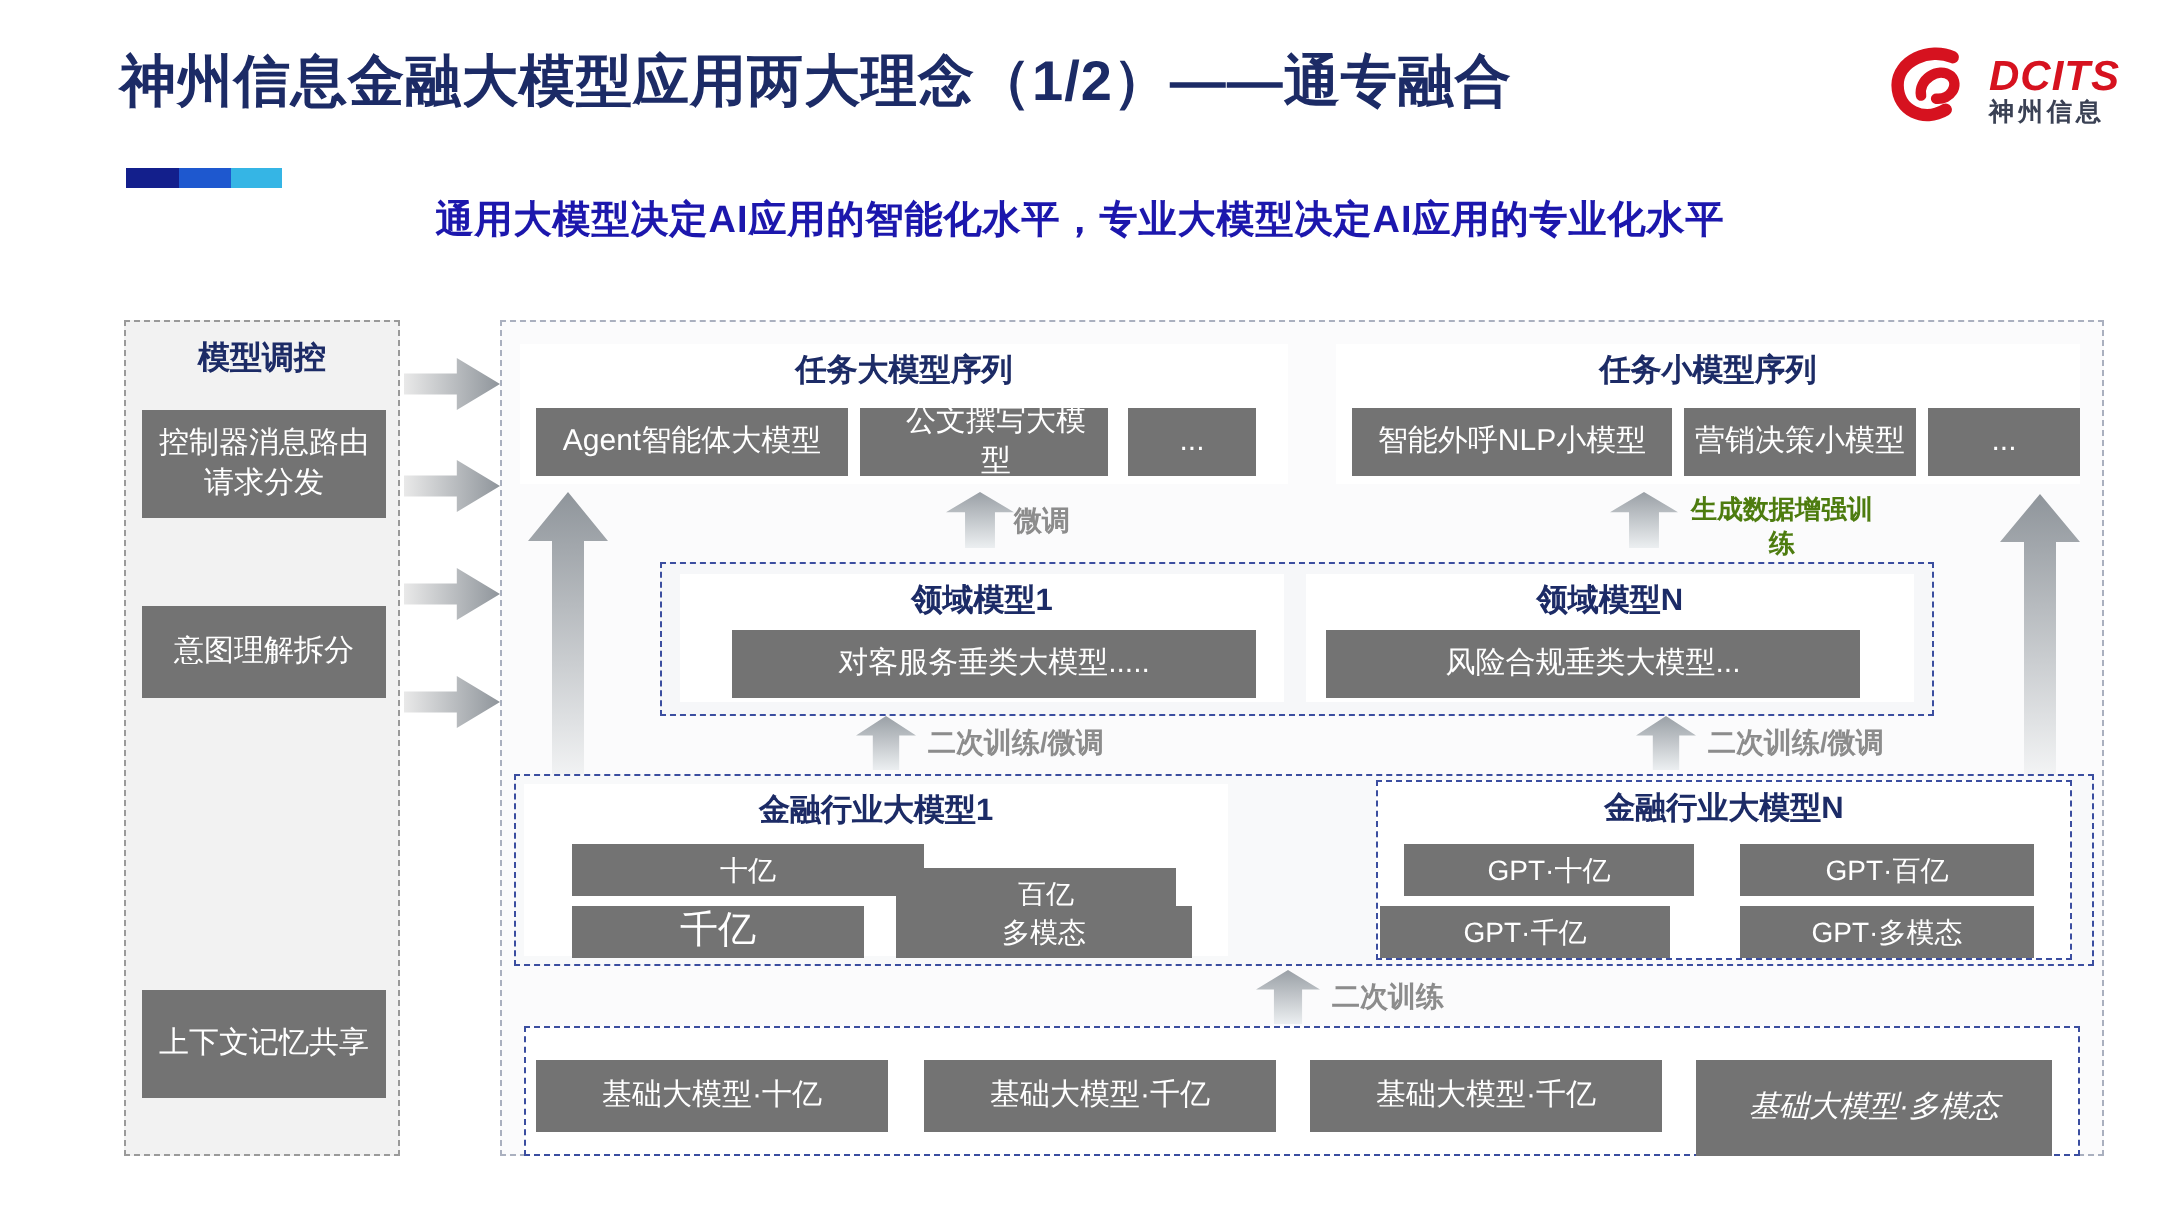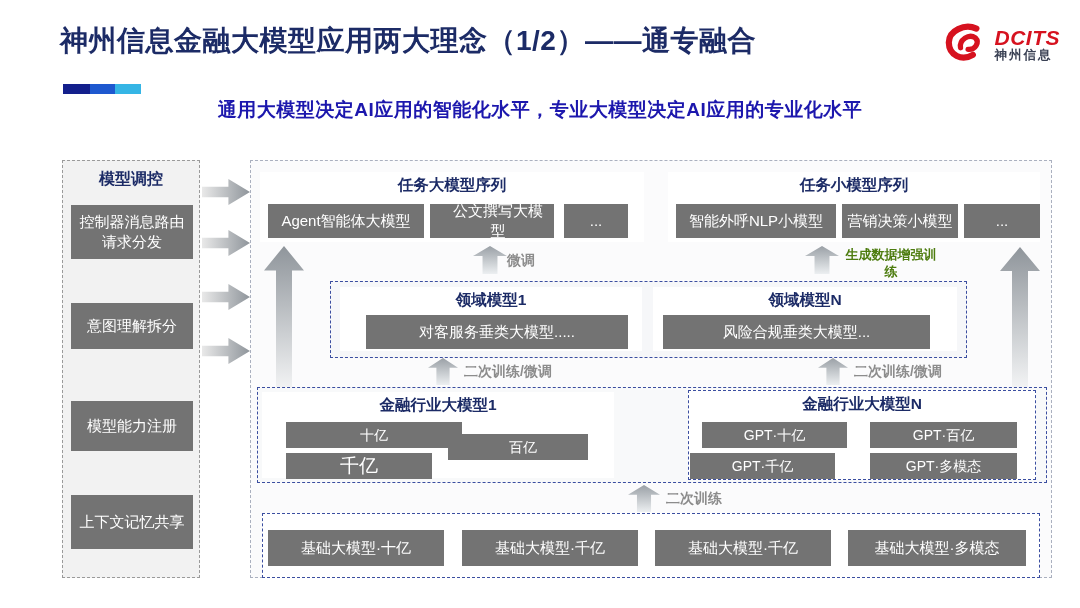--- a/index.html
+++ b/index.html
@@ -88,21 +88,20 @@
     <span class="logo-text">
       <span class="logo-en">DCITS</span>
       <span class="logo-cn">神州信息</span>
     </span>
   </div>
 
   <div class="abs sidebar">
     <div class="sidebar-title">模型调控</div>
     <div class="bluebox" style="left:8px; width:122px; top:44px; height:54px;">控制器消息路由请求分发</div>
     <div class="bluebox" style="left:8px; width:122px; top:142px; height:46px;">意图理解拆分</div>
-    <div class="bluebox" style="left:8px; width:122px; top:240px; height:50px;">模型能力注册</div>
     <div class="bluebox" style="left:8px; width:122px; top:334px; height:54px;">上下文记忆共享</div>
   </div>
 
   <div class="right-arrow" style="left:202px; top:179px;"></div>
   <div class="right-arrow" style="left:202px; top:230px;"></div>
   <div class="right-arrow" style="left:202px; top:284px;"></div>
   <div class="right-arrow" style="left:202px; top:338px;"></div>
 
   <div class="abs outer"></div>
 
@@ -144,31 +143,32 @@
   <div class="up-arrow-sm" style="left:818px; top:358px; width:30px; height:27px;"></div>
   <div class="gray-label" style="left:854px; top:363px;">二次训练/微调</div>
 
   <div class="abs" style="left:257px; top:387px; width:790px; height:96px; border:1px dashed #3b4ea0; background:#f8f9fa;"></div>
   <div class="panel" style="left:262px; top:392px; width:352px; height:86px;">
     <div class="panel-h">金融行业大模型1</div>
   </div>
   <div class="bluebox" style="left:286px; top:422px; width:176px; height:26px; font-size:14px;">十亿</div>
   <div class="bluebox" style="left:448px; top:434px; width:140px; height:26px; font-size:14px;padding-left:14px;">百亿</div>
   <div class="bluebox" style="left:286px; top:453px; width:146px; height:26px; font-size:19px;">千亿</div>
+  <div class="bluebox" style="left:448px; top:453px; width:148px; height:26px; font-size:14px;">多模态</div>
 
   <div class="panel" style="left:688px; top:390px; width:348px; height:90px; border:1px dashed #3b4ea0;">
     <div class="panel-h">金融行业大模型N</div>
   </div>
   <div class="bluebox" style="left:702px; top:422px; width:145px; height:26px; font-size:14px;">GPT·十亿</div>
   <div class="bluebox" style="left:870px; top:422px; width:147px; height:26px; font-size:14px;">GPT·百亿</div>
   <div class="bluebox" style="left:690px; top:453px; width:145px; height:26px; font-size:14px;">GPT·千亿</div>
   <div class="bluebox" style="left:870px; top:453px; width:147px; height:26px; font-size:14px;">GPT·多模态</div>
 
   <div class="up-arrow-sm" style="left:628px; top:485px; width:32px; height:27px;"></div>
   <div class="gray-label" style="left:666px; top:490px;">二次训练</div>
 
   <div class="panel" style="left:262px; top:513px; width:778px; height:65px; border:1px dashed #3b4ea0;"></div>
   <div class="bluebox" style="left:268px; top:530px; width:176px; height:36px;">基础大模型·十亿</div>
   <div class="bluebox" style="left:462px; top:530px; width:176px; height:36px;">基础大模型·千亿</div>
   <div class="bluebox" style="left:655px; top:530px; width:176px; height:36px;">基础大模型·千亿</div>
-  <div class="bluebox" style="left:848px; top:530px; width:178px; height:36px;">基础大模型·多模态</div>
+  <div class="bluebox" style="left:848px; top:530px; width:178px; height:48px;font-style:italic;">基础大模型·多模态</div>
 
 </div>
 
 </body></html>

